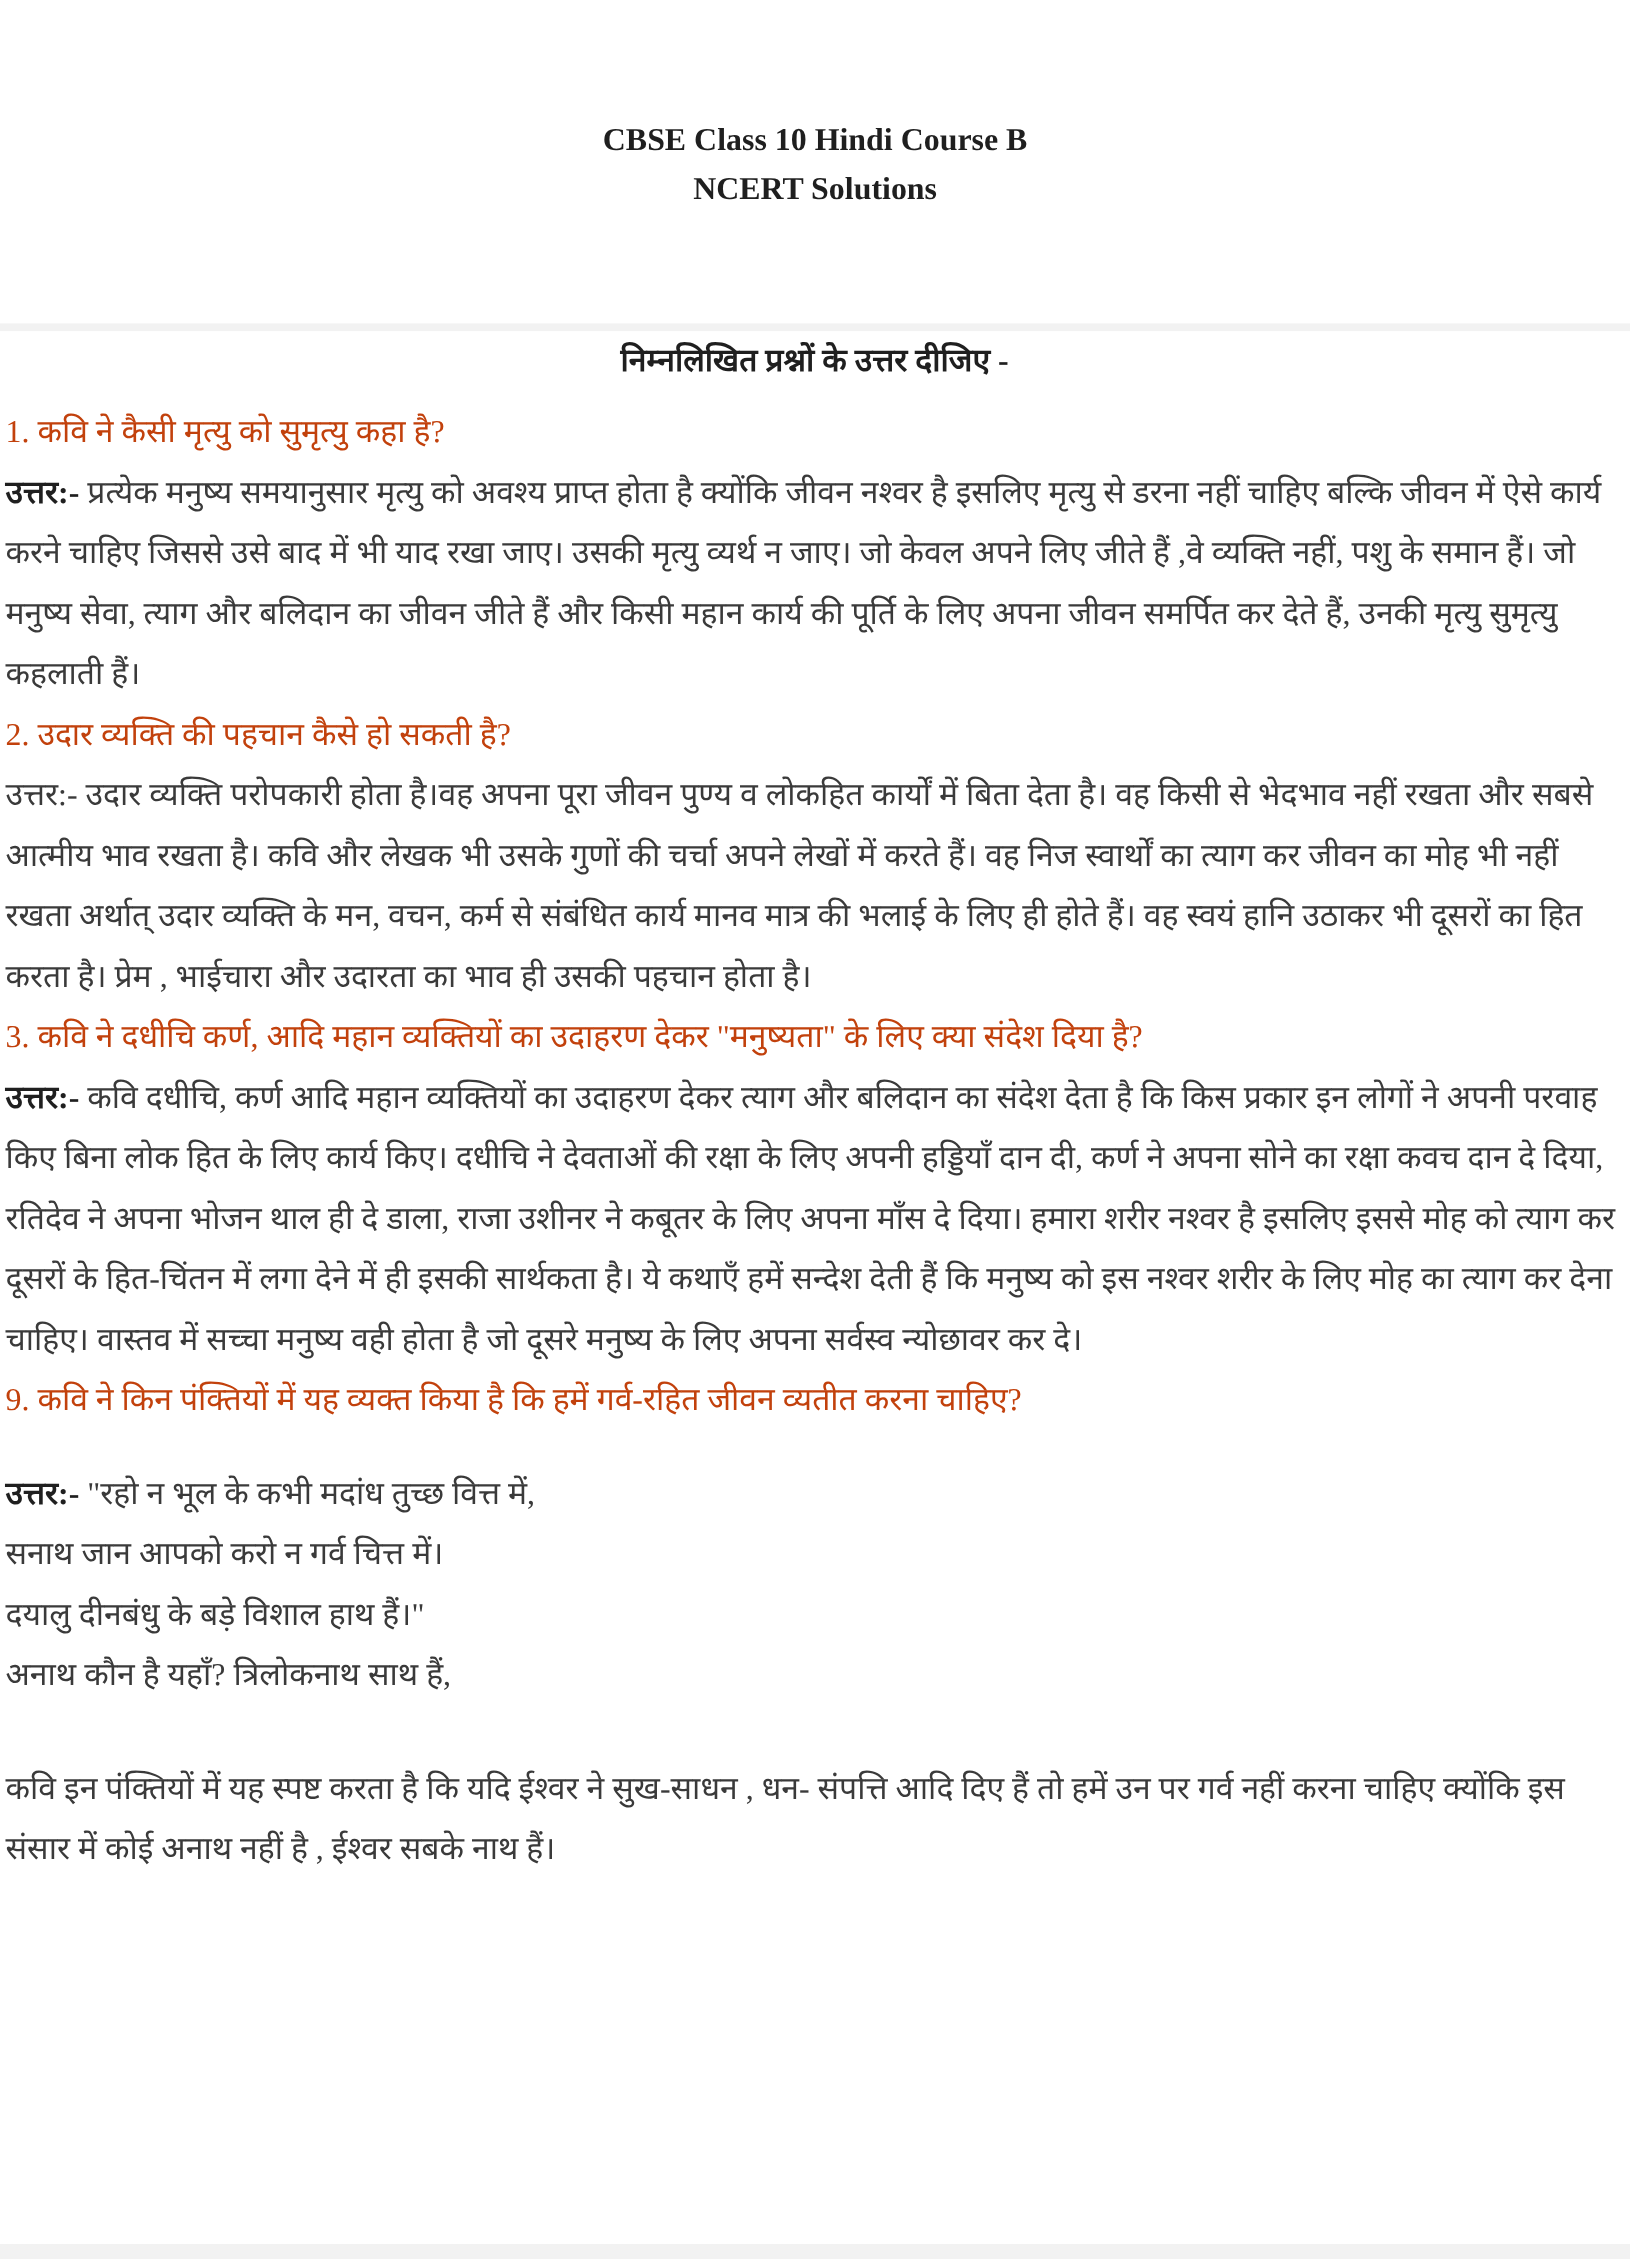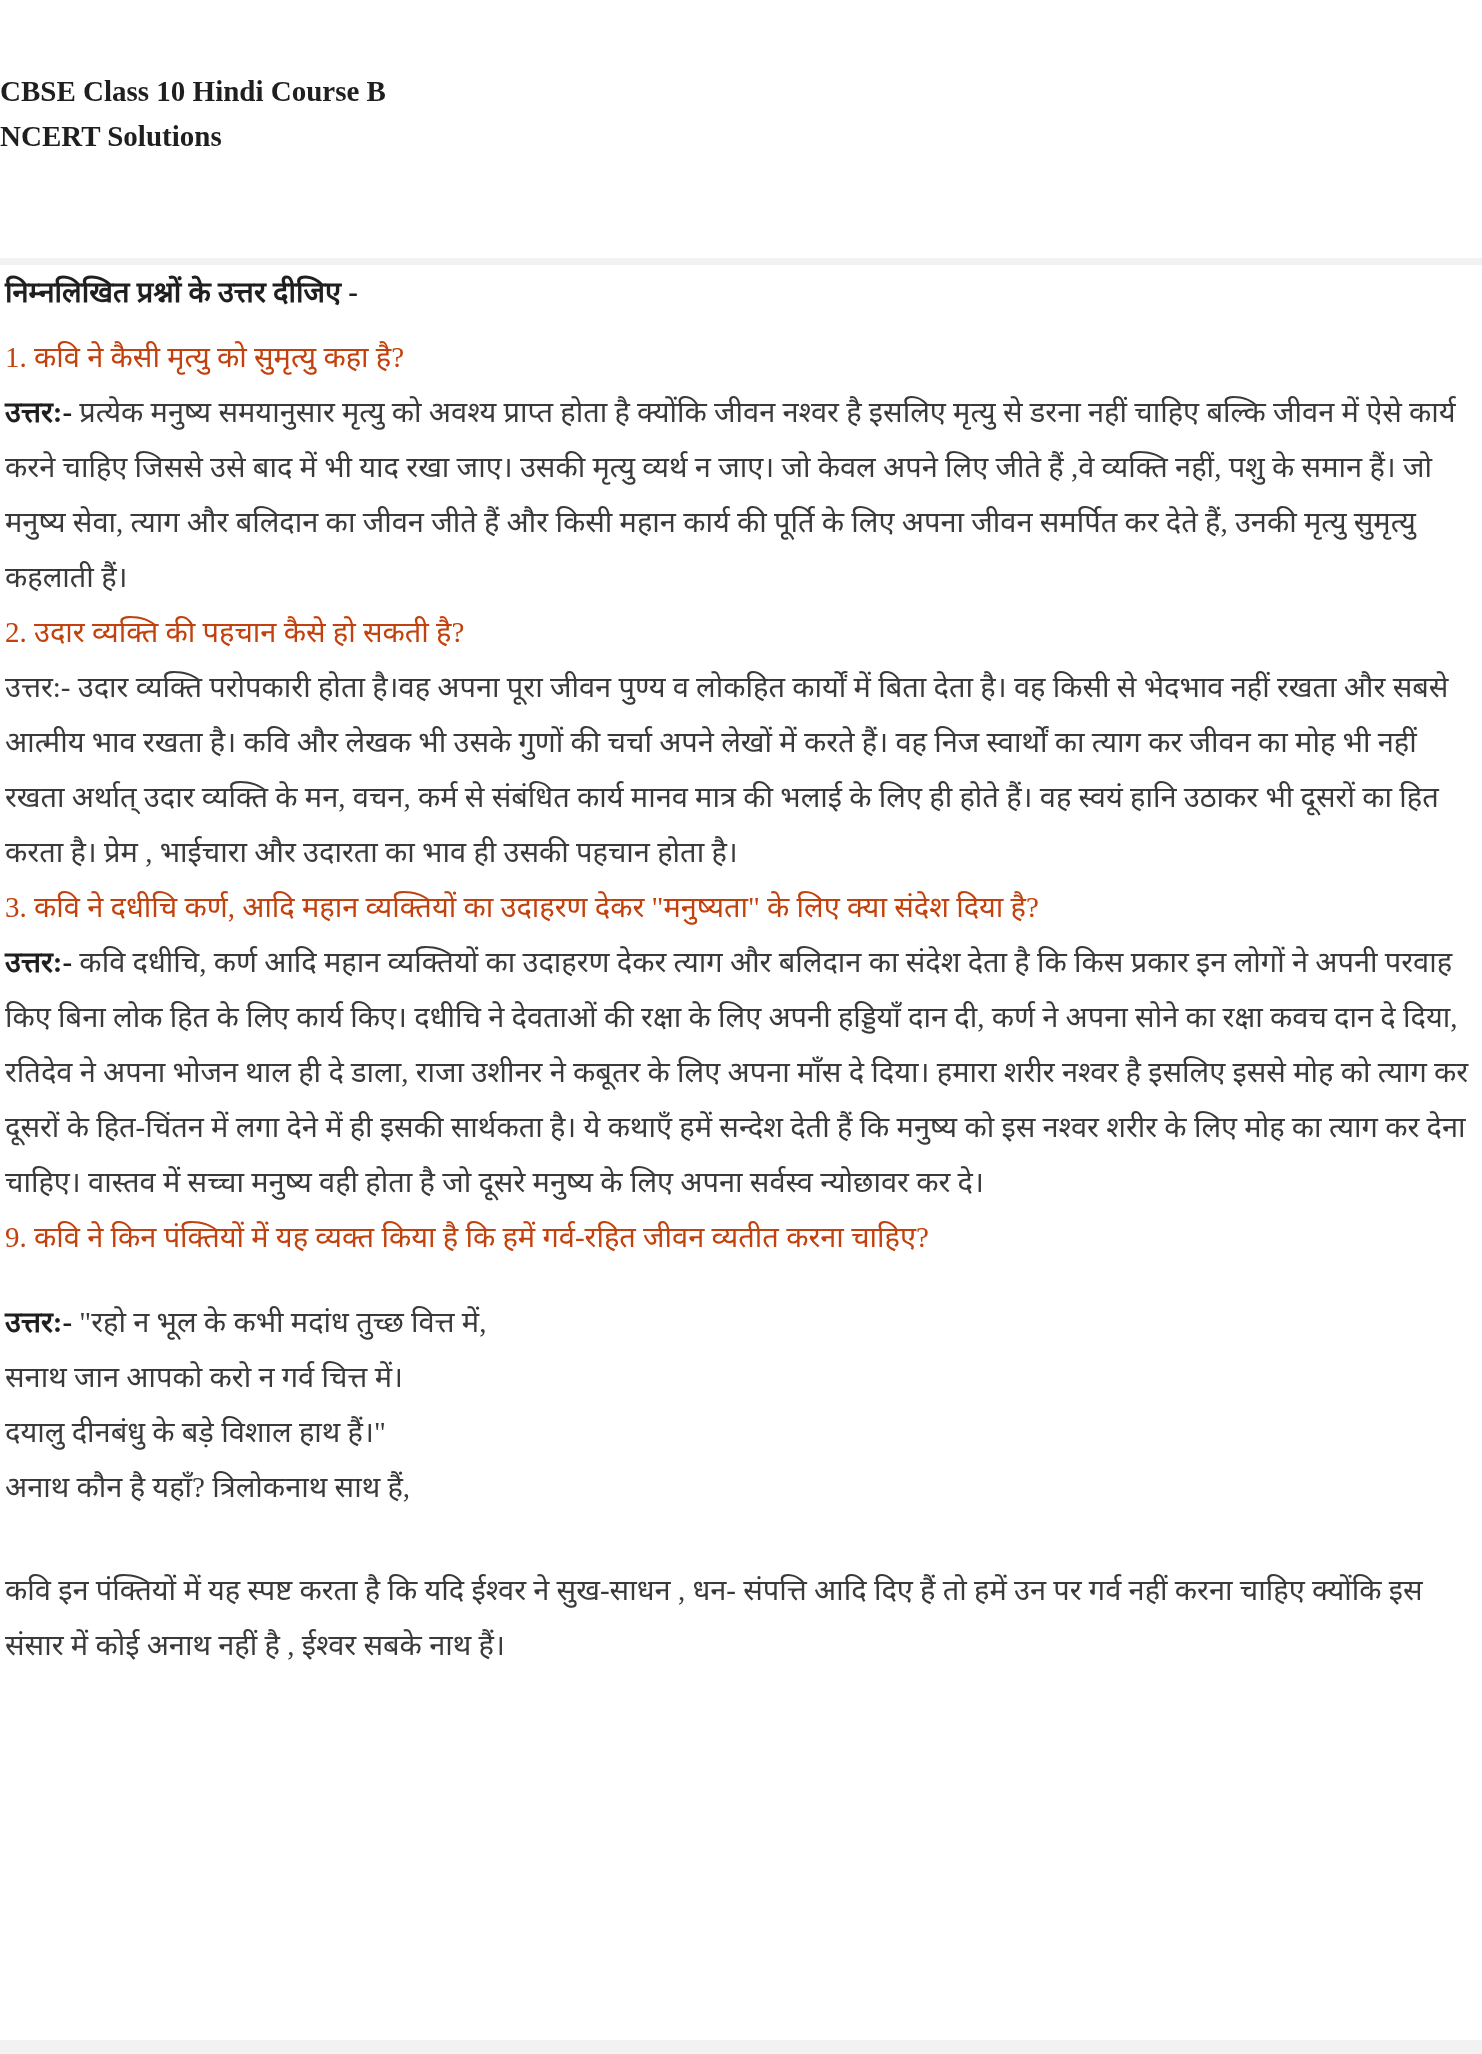--- a/index.html
+++ b/index.html
@@ -6,37 +6,37 @@
   html, body { margin: 0; padding: 0; }
   body {
     width: 1482px;
     height: 2054px;
     background: #ffffff;
     font-family: "Liberation Serif", "DejaVu Serif", serif;
     color: #3a3a3a;
     position: relative;
     overflow: hidden;
   }
-  .header { text-align: left; padding-top: 74px; }
+  .header { text-align: center; padding-top: 110px; }
   .h-line {
     font-size: 29px;
     font-weight: bold;
     color: #1f1f1f;
     margin: 0 0 10px 0;
     line-height: 35px;
   }
   .divider {
     width: 100%;
     height: 7px;
     background: #f2f2f2;
     margin-top: 104px;
   }
   .content { padding: 0 6px 0 5px; }
   .content p { margin: 0; font-size: 29px; line-height: 55px; }
-  .intro { margin-top: 32px; font-weight: bold; color: #1f1f1f; }
+  .intro { margin-top: 32px; font-weight: bold; color: #1f1f1f; text-align: center; }
   .question { font-weight: normal; color: #c2410c; margin-top: 40px; }
   .question.first { margin-top: 10px; }
   .answer { margin-top: 10px; }
   .bold { font-weight: bold; color: #1f1f1f; }
   .poem-line { }
   .poem-start { margin-top: 30px !important; }
   .explanation { margin-top: 48px !important; }
   .bottom-band {
     position: absolute;
     left: 0;

